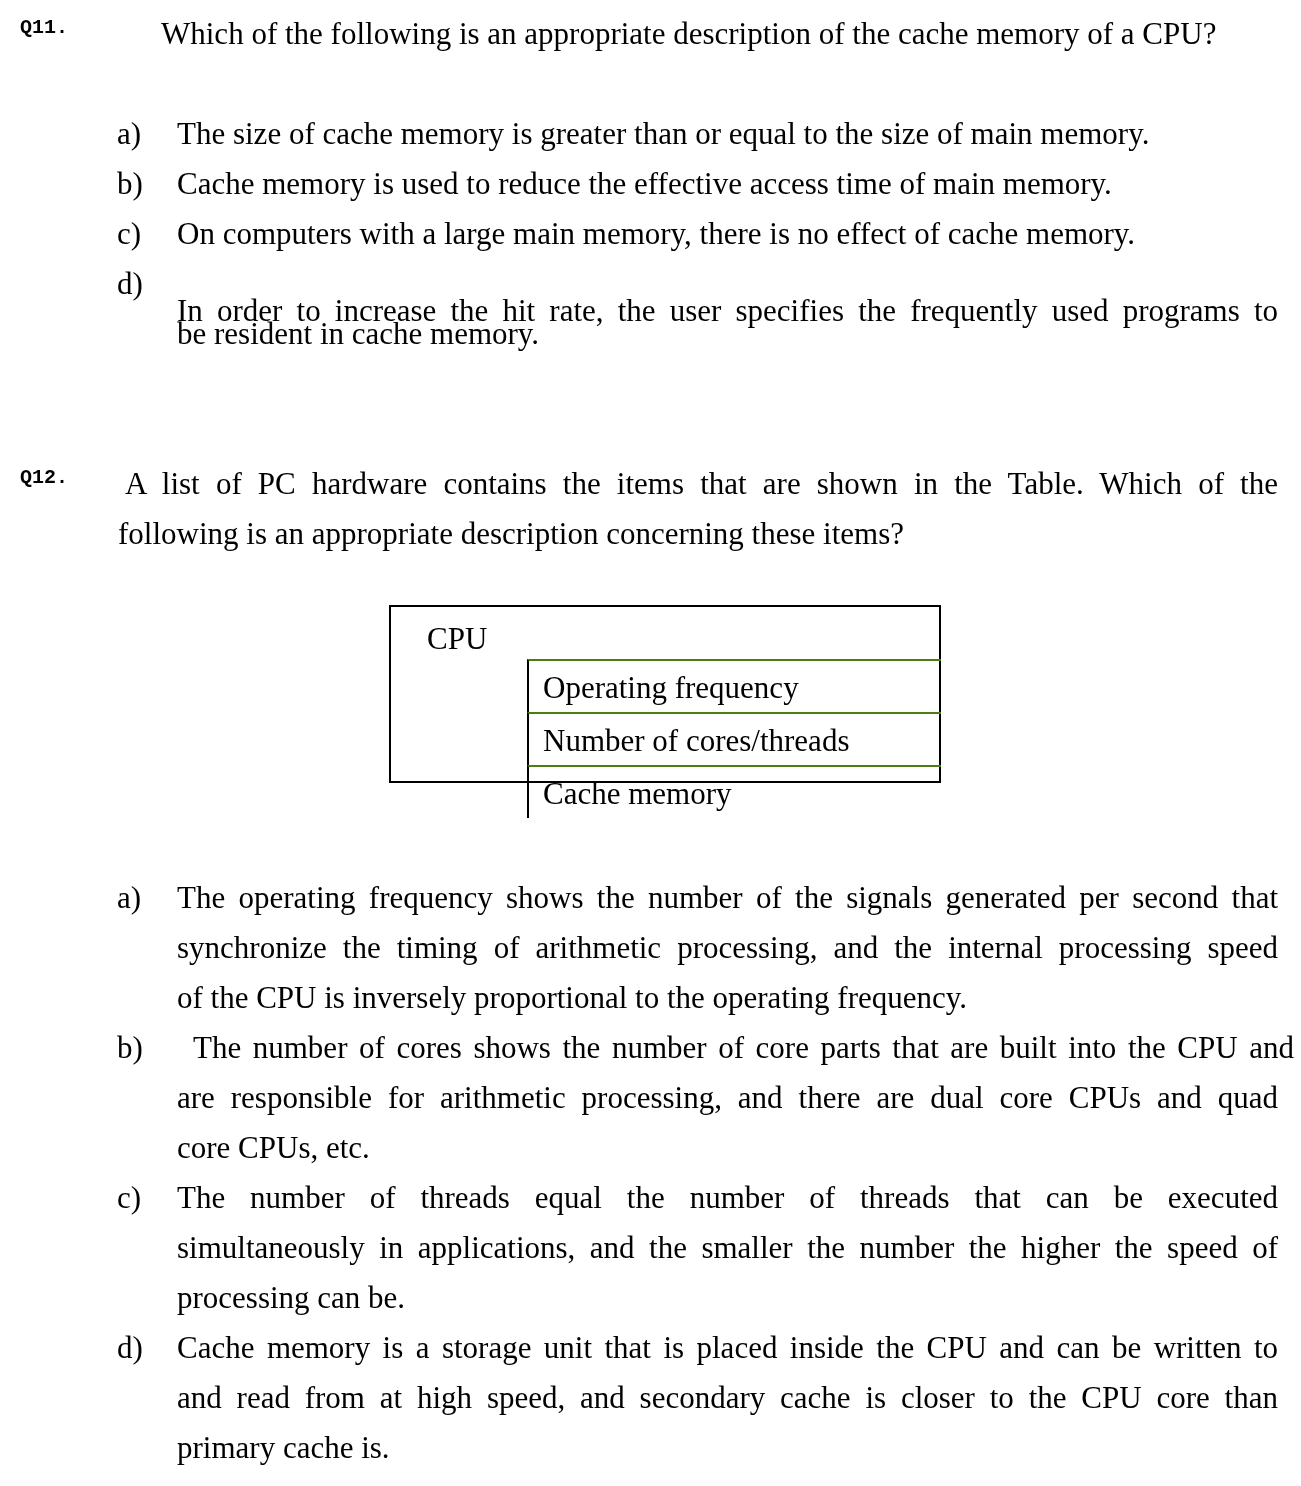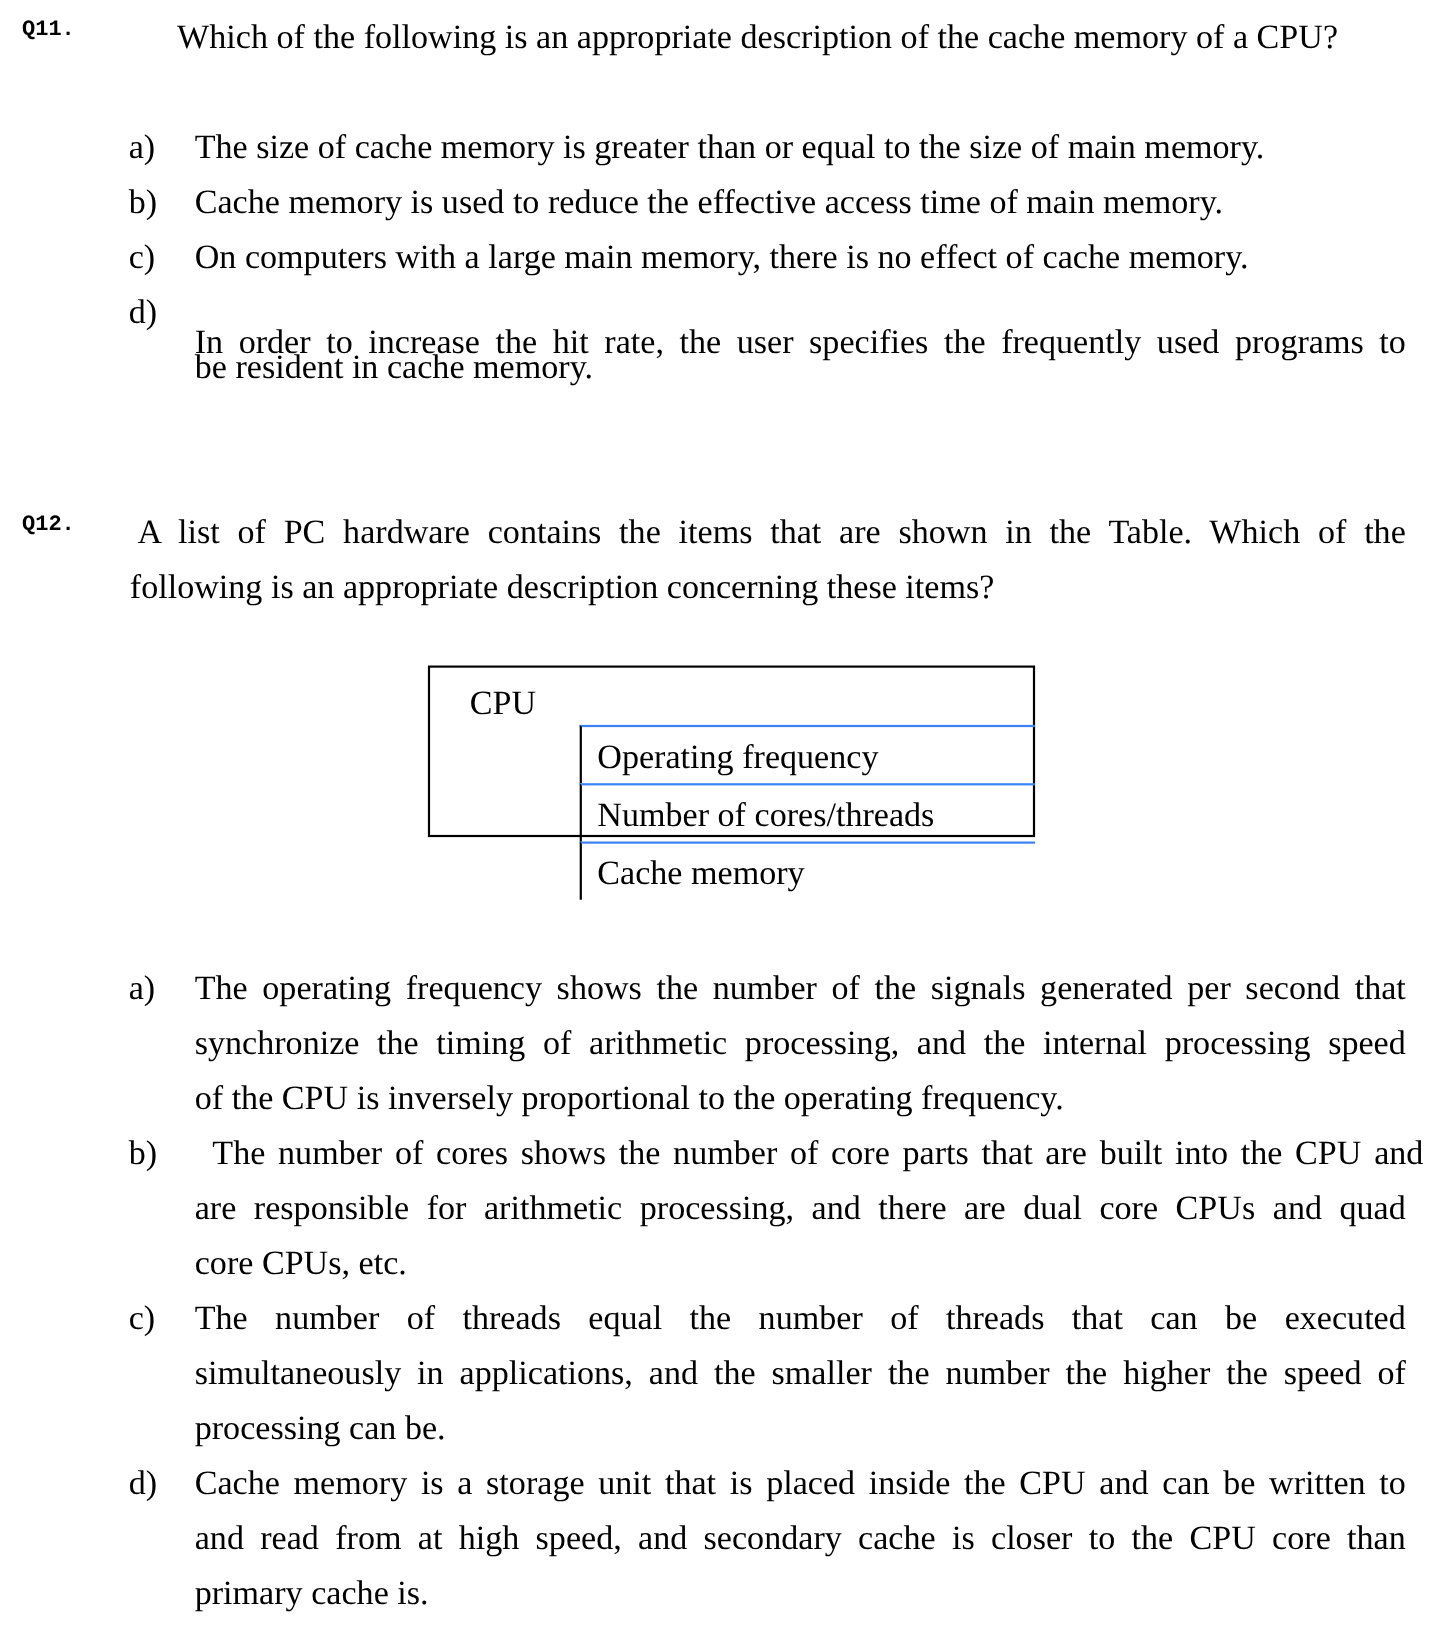--- a/index.html
+++ b/index.html
@@ -7,25 +7,25 @@
     width: 1301px; height: 1486px; position: relative; overflow: hidden;
     color: #000; font-family: "Liberation Serif", serif; font-size: 31px;
   }
   .qnum {
     position: absolute; font-family: Liberation Mono, monospace; font-weight: bold;
     font-size: 20px;
   }
   .line { position: absolute; white-space: nowrap; }
   .just { position: absolute; text-align: justify; text-align-last: justify; white-space: nowrap; }
   .label { position: absolute; }
-  .tbl { position: absolute; left: 389px; top: 605px; width: 552px; height: 156px;
+  .tbl { position: absolute; left: 389px; top: 605px; width: 552px; height: 178px;
     border: 2px solid #000; box-sizing: border-box; }
   .tbl .cpu { position: absolute; left: 36px; top: 14px; font-size: 31px; }
   .tbl .row { position: absolute; left: 136px; width: 414px; height: 53px;
-    border-top: 2px solid #3b82f6; border-left: 2px solid #000; box-sizing: border-box;
+    border-top: 2px solid #4d7c0f; border-left: 2px solid #000; box-sizing: border-box;
     padding-left: 14px; line-height: 53px; font-size: 31px; }
 </style>
 </head>
 <body>
 
 <div class="qnum" style="left:20px; top:16px;">Q11.</div>
 <div class="line" style="left:138px; top:16px;margin-left:23px;">Which of the following is an appropriate description of the cache memory of a CPU?</div>
 
 <div class="label" style="left:117px; top:116px;">a)</div>
 <div class="line" style="left:177px; top:116px;">The size of cache memory is greater than or equal to the size of main memory.</div>

